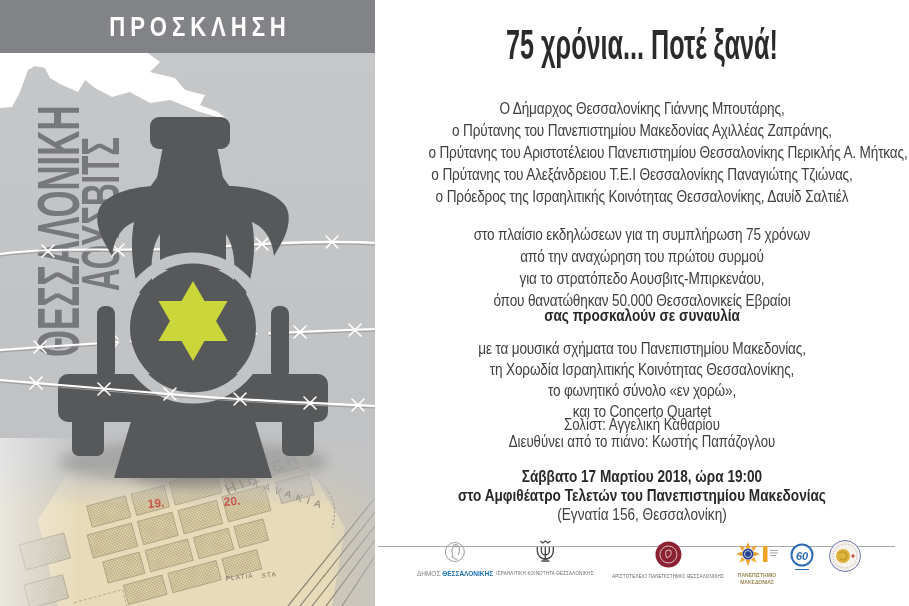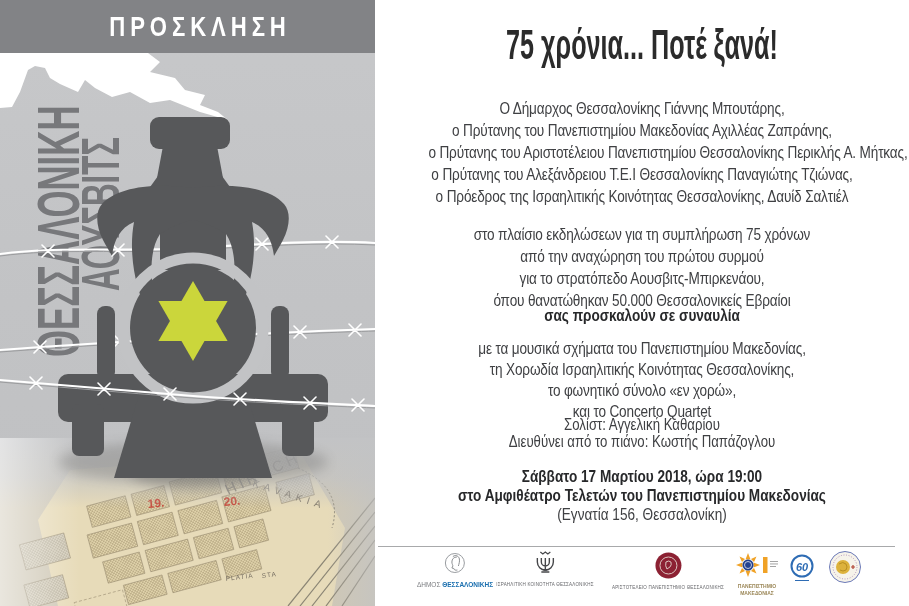--- a/index.html
+++ b/index.html
@@ -17,21 +17,21 @@
          transform:scaleX(.6);letter-spacing:0;}
   .hosts{top:98px;font-size:17px;line-height:22px;letter-spacing:-.2px;}
   .occasion{top:224px;font-size:17px;line-height:22px;letter-spacing:-.2px;}
   .invite{top:306px;font-size:17px;line-height:20px;font-weight:bold;color:#27282a;}
   .performers{top:338px;font-size:17px;line-height:21px;letter-spacing:-.2px;}
   .credits{top:416px;font-size:16.5px;line-height:16.5px;}
   .whenwhere{top:467px;font-size:17px;line-height:19px;}
   .whenwhere .b{font-weight:bold;color:#27282a;}
   
   .logo-divider{position:absolute;left:3px;top:546px;width:517px;border-top:1px solid #a8a9ab;}
-  .logos{position:absolute;left:0;top:550px;width:100%;height:50px;}
+  .logos{position:absolute;left:0;top:539px;width:100%;height:50px;}
   .logo{position:absolute;transform:translateX(-50%);text-align:center;color:#65666a;}
   .logo .cap{font-size:4.5px;letter-spacing:.2px;white-space:nowrap;margin-top:2px;}
   .logo-muni{left:80px;top:2px;}
   .logo-muni .lbl{font-size:6.5px;white-space:nowrap;margin-top:1px;}
   .logo-muni .lt{color:#7b7d80;}
   .logo-muni .bd{color:#1a6faf;font-weight:bold;}
   .logo-jewish{left:170px;top:0;}
   .logo-auth{left:293px;top:2px;}
   .logo-uom{left:382px;top:2px;}
   .logo-uom .cap2{font-size:5px;line-height:5.5px;color:#9c8859;font-weight:bold;white-space:nowrap;margin-top:1px;}

